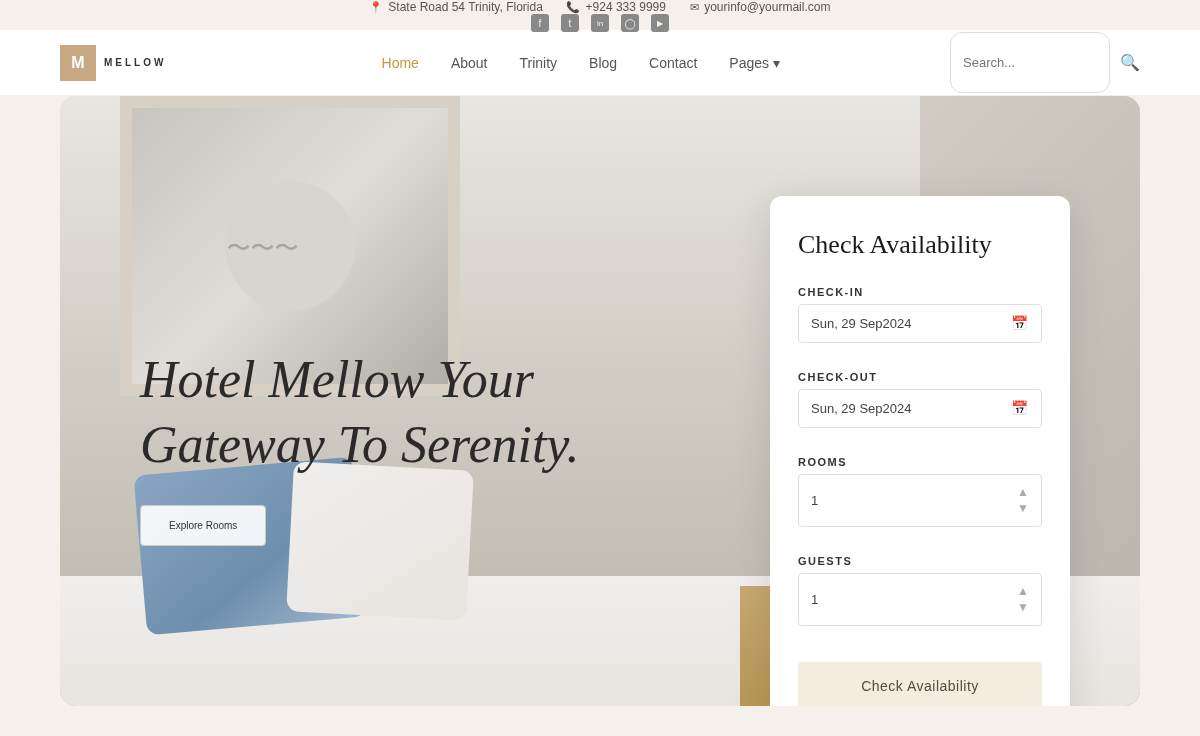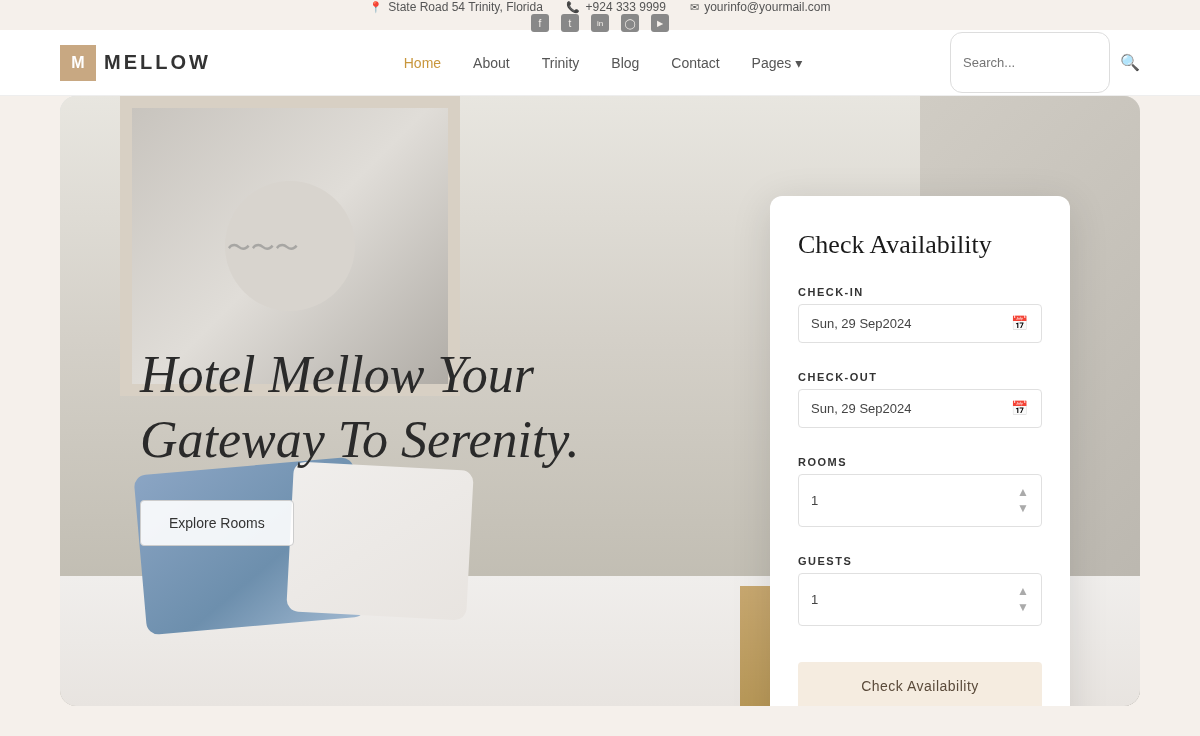--- a/index.html
+++ b/index.html
@@ -43,21 +43,21 @@
     .logo { display: flex; align-items: center; gap: 8px; }
     .logo-icon {
       width: 36px; height: 36px;
       background: #c8a882;
       display: flex; align-items: center; justify-content: center;
       color: white; font-size: 16px; font-weight: bold;
       font-family: Arial, sans-serif;
     }
     .logo-text {
       font-family: Arial, sans-serif;
-      font-size: 20px;
+      font-size: 10px;
       font-weight: bold;
       letter-spacing: 3px;
       color: #333;
     }
     .nav-links { display: flex; gap: 32px; align-items: center; margin-left: 45px; }
     .nav-link {
       font-family: Arial, sans-serif;
       font-size: 14px;
       color: #555;
       text-decoration: none;
@@ -183,21 +183,21 @@
       font-weight: normal;
       max-width: 500px;
     }
     .explore-btn {
       margin-top: 28px;
       padding: 14px 28px;
       background: rgba(255,255,255,0.9);
       border: 1px solid #ccc;
       border-radius: 4px;
       font-family: Arial, sans-serif;
-      font-size: 14px;
+      font-size: 10px;
       color: #333;
       cursor: pointer;
       display: inline-block;
     }
 
     
     .availability-card {
       position: absolute;
       top: 100px; right: 70px;
       width: 300px;

